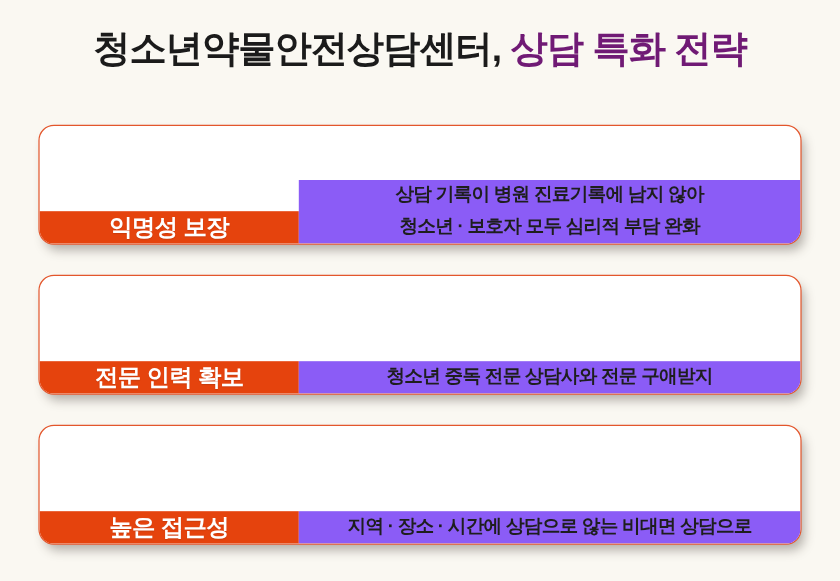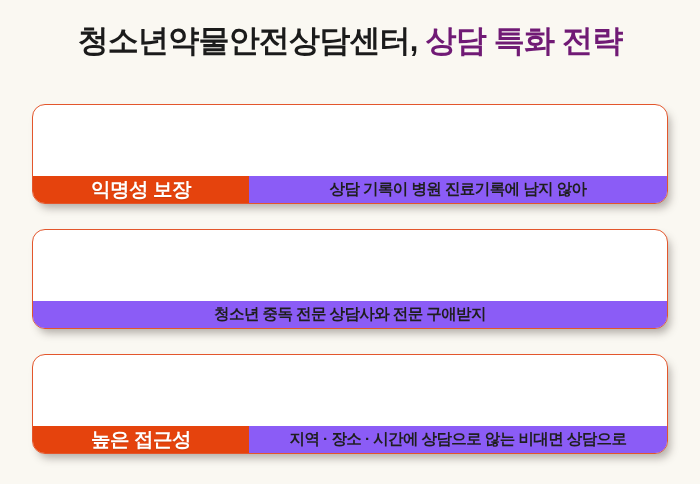--- a/index.html
+++ b/index.html
@@ -94,24 +94,26 @@
   <span class="t-dark">청소년약물안전상담센터,</span>
   <span class="t-accent">상담 특화 전략</span>
 </div>
 
 <div id="card-list">
 
   <div class="card">
     <div class="card-label">익명성 보장</div>
     <div class="card-body">
       <div class="body-line">상담 기록이 병원 진료기록에 남지 않아</div>
+      <div class="body-line">청소년 · 보호자 모두 심리적 부담 완화</div>
     </div>
   </div>
 
   <div class="card">
+    <div class="card-label">전문 인력 확보</div>
     <div class="card-body">
       <div class="body-line">청소년 중독 전문 상담사와 전문 구애받지</div>
     </div>
   </div>
 
   <div class="card">
     <div class="card-label">높은 접근성</div>
     <div class="card-body">
       <div class="body-line">지역 · 장소 · 시간에 상담으로 않는 비대면 상담으로</div>
     </div>

